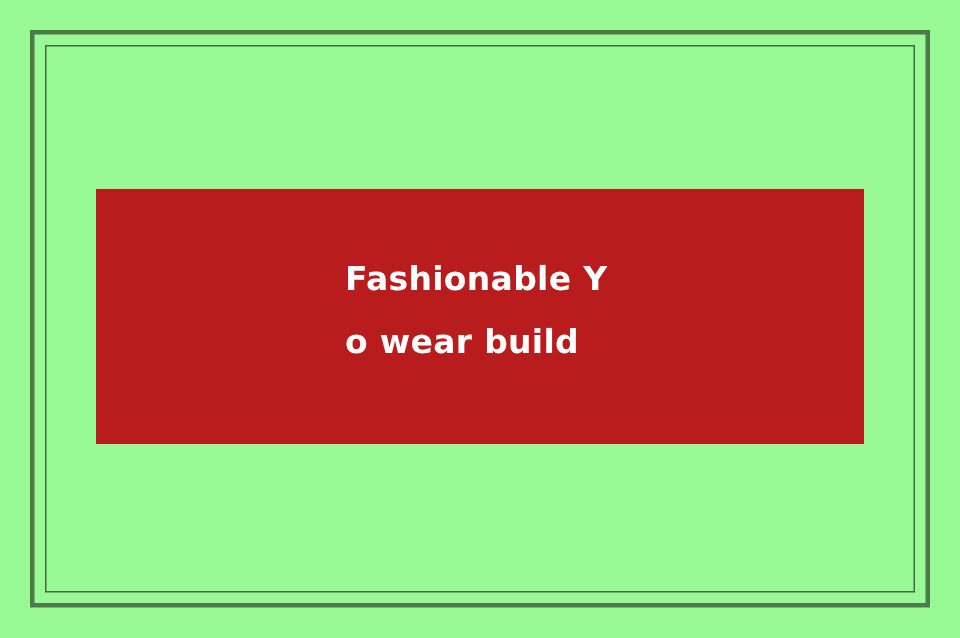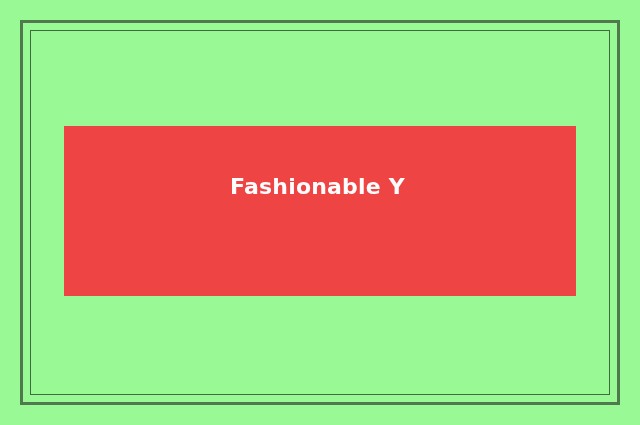--- a/index.html
+++ b/index.html
@@ -46,21 +46,21 @@
     pointer-events: none;
   }
 
   
   .content-panel {
     position: absolute;
     left: 64px;
     top: 126px;
     width: 512px;
     height: 170px;
-    background: #ef4444;
+    background: #b91c1c;
     box-sizing: border-box;
   }
 
   
   .headline {
     position: absolute;
     left: 166px;       
     top: 40px;         
     width: 330px;
   }
@@ -80,17 +80,18 @@
 <div id="stage">
 
   <div class="frame-outer"></div>
 
   <div class="frame-inner"></div>
 
   <div class="content-panel">
 
     <div class="headline">
       <span class="headline-line">Fashionable Y</span>
+      <span class="headline-line">o wear build</span>
     </div>
 
   </div>
 
 </div>
 
 </body></html>

